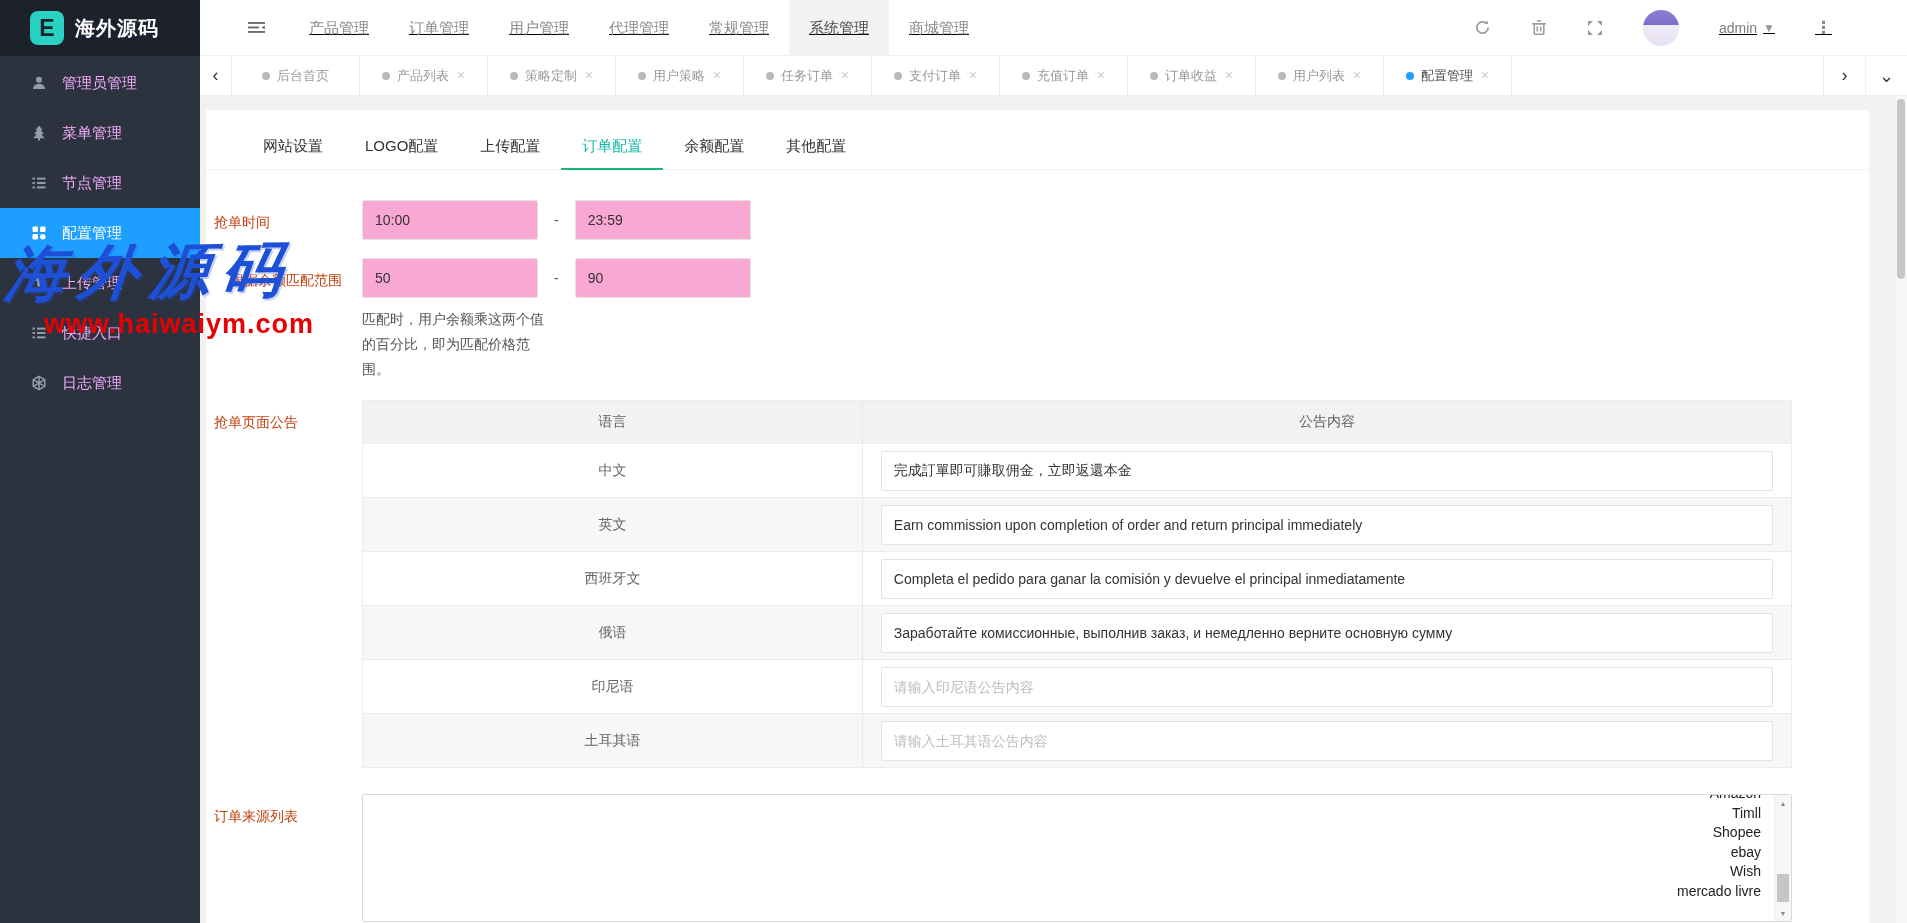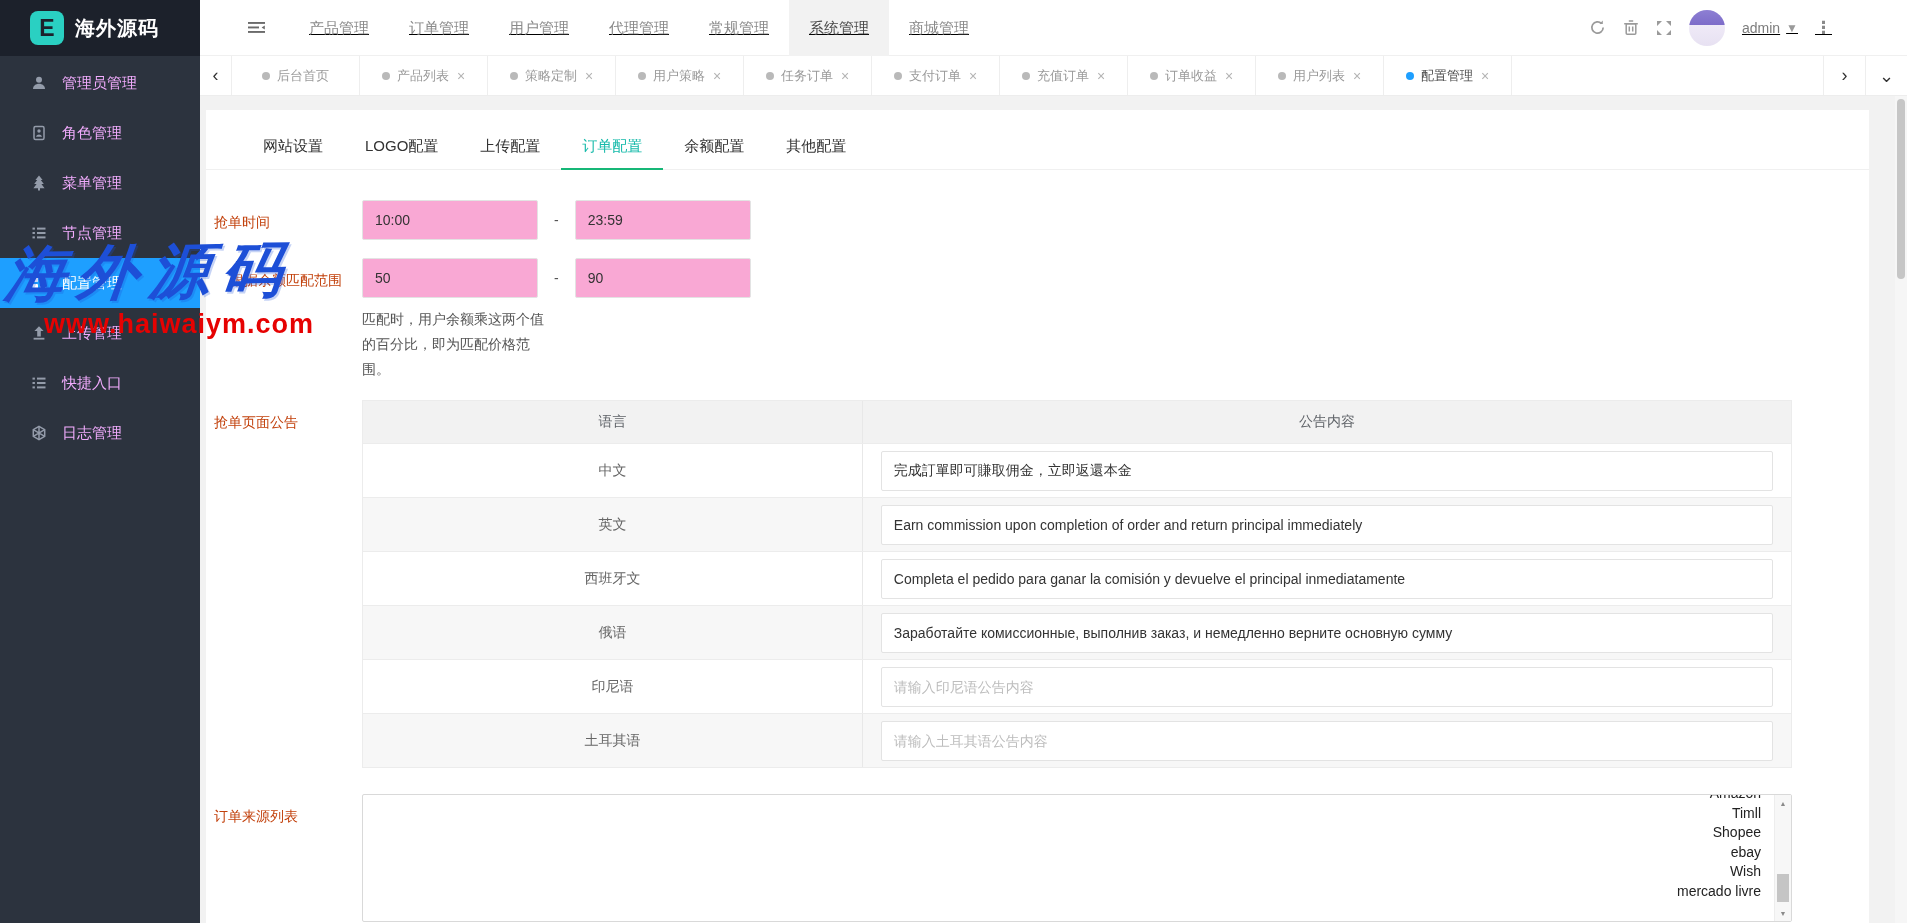--- a/index.html
+++ b/index.html
@@ -20,38 +20,38 @@
   .side-item.active { background:#1E9FFF; color:#fff; }
   .side-item.active .side-icon { color:#fff; }
 
   
   .topbar { position:absolute; left:200px; top:0; width:1707px; height:56px; background:#fff;
     border-bottom:1px solid #f0f0f0; display:flex; align-items:center; padding-left:48px; z-index:4;text-decoration:underline; }
   .hamburger { color:#6b6b6b; margin-right:24px; cursor:pointer; display:flex; }
   .topnav { display:flex; height:56px; }
   .nav-item { padding:0 20px; height:56px; line-height:56px; font-size:15px; color:#8a8a8a; cursor:pointer; }
   .nav-item.active { background:#f2f2f2; color:#4a4a4a; }
-  .top-actions { margin-left:auto; display:flex; align-items:center; gap:17px; padding-right:75px; }
+  .top-actions { margin-left:auto; display:flex; align-items:center; gap:40px; padding-right:75px; }
   .tool-icon { color:#9a9a9a; cursor:pointer; display:flex; }
   .avatar { width:36px; height:36px; border-radius:50%; cursor:pointer;
     background:linear-gradient(180deg,#8d7fd3 0%,#7d6cc9 42%,#efeaf7 43%,#e7e1f2 100%); }
   .userwrap { display:flex; align-items:center; gap:6px; cursor:pointer; }
   .username { font-size:14px; color:#7c7c7c; }
   .caret { font-size:12px; color:#9a9a9a; }
   .dots { font-size:17px; color:#8a8a8a; cursor:pointer; font-weight:bold; }
 
   
   .tabbar { position:absolute; left:200px; top:56px; width:1707px; height:40px; background:#fff;
     border-bottom:1px solid #ededed; display:flex; align-items:stretch; z-index:4; }
   .tab-nav-btn { width:32px; display:flex; align-items:center; justify-content:center;
     color:#333; font-size:18px; cursor:pointer; }
   .tab-nav-btn.bleft { border-right:1px solid #eee; }
   .tab-nav-btn.bright { border-left:1px solid #eee; width:42px; }
   .tabitem { width:128px; border-right:1px solid #eee; display:flex; align-items:center;
-    justify-content:center; gap:7px; font-size:13px; color:#9a9a9a; cursor:pointer; background:#fff; }
+    justify-content:center; gap:7px; font-size:13px; color:#9a9a9a; cursor:pointer; background:#fff;font-family:Liberation Serif, serif; }
   .tab-dot { width:8px; height:8px; border-radius:50%; background:#b9b9b9; flex:0 0 auto; }
   .tabitem.active .tab-dot { background:#1E9FFF; }
   .tabitem.active .tab-label { color:#4d4d4d; }
   .tab-close { color:#b3b3b3; font-size:14px; margin-left:1px; cursor:pointer; }
   .tab-spacer { flex:1; }
 
   
   .main { position:absolute; left:192px; top:96px; width:1707px; height:827px; background:#f2f2f2;
     padding:14px 30px 0 14px; }
   .card { background:#fff; width:100%; height:1200px; }
@@ -118,30 +118,20 @@
     </div>
     <nav class="side-menu">
       <div class="side-item">
         <span class="side-icon">
           <svg width="16" height="16" viewBox="0 0 16 16" fill="currentColor">
               <circle cx="8" cy="4.8" r="3"></circle>
               <path d="M2 14c0-3.2 2.7-5.3 6-5.3s6 2.1 6 5.3z"></path>
             </svg>
         </span>
         <span class="side-label">管理员管理</span>
-      </div>
-      <div class="side-item">
-        <span class="side-icon">
-          <svg width="16" height="16" viewBox="0 0 16 16" fill="currentColor">
-              <rect x="3" y="1.5" width="10" height="13" rx="1.5" fill="none" stroke="currentColor" stroke-width="1.5"></rect>
-              <circle cx="8" cy="6" r="1.7"></circle>
-              <path d="M5 11.8c.5-1.6 1.6-2.4 3-2.4s2.5.8 3 2.4z"></path>
-            </svg>
-        </span>
-        <span class="side-label">角色管理</span>
       </div>
       <div class="side-item">
         <span class="side-icon">
           <svg width="16" height="16" viewBox="0 0 16 16" fill="currentColor">
               <path d="M8 0.5l3.6 4.6H9.8l3 3.9h-2.4l3.2 4.2H2.4L5.6 9H3.2l3-3.9H4.4z"></path>
               <rect x="7" y="13" width="2" height="2.5"></rect>
             </svg>
         </span>
         <span class="side-label">菜单管理</span>
       </div>

